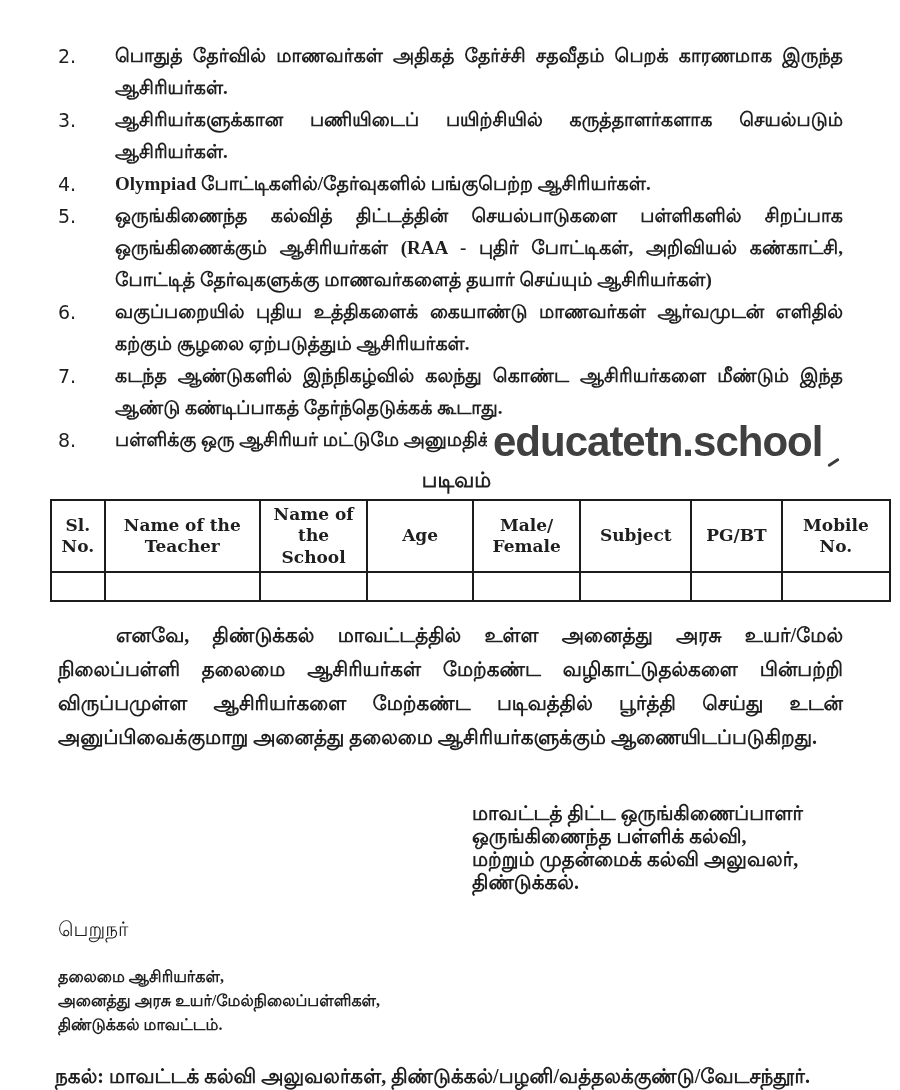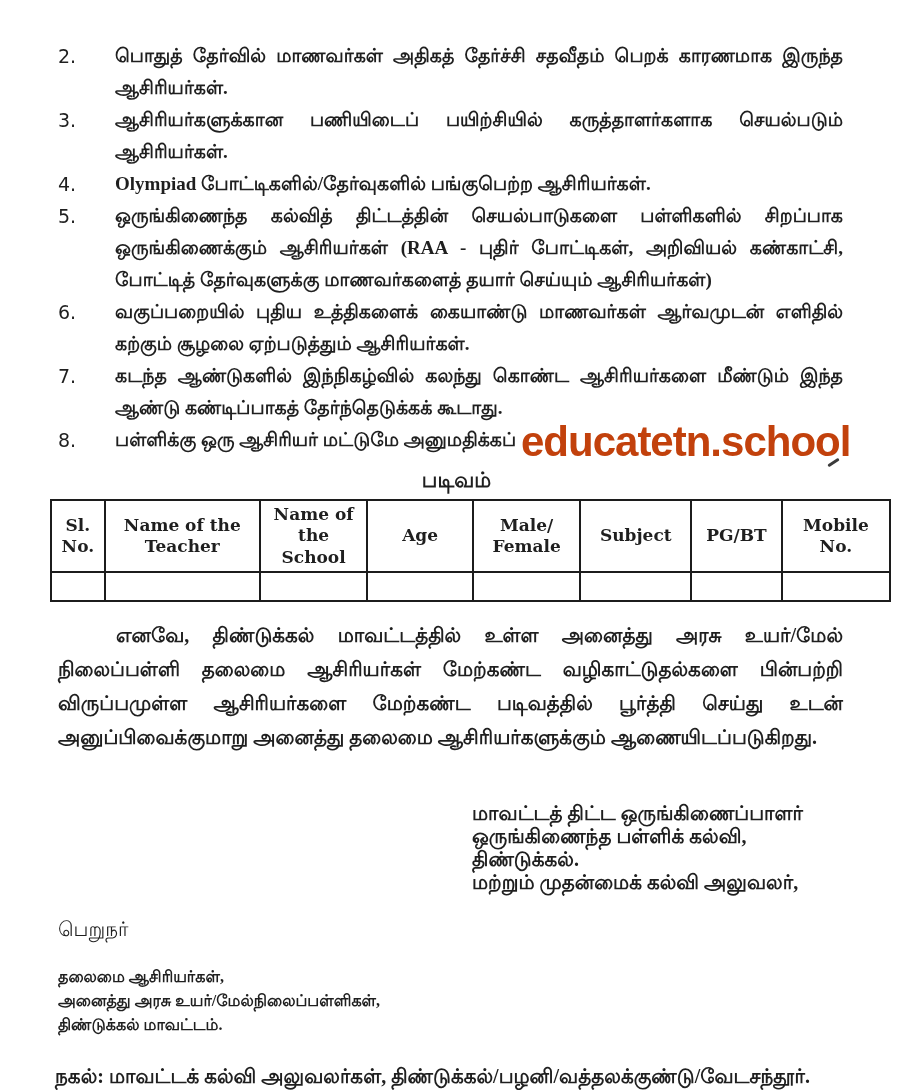--- a/index.html
+++ b/index.html
@@ -143,21 +143,21 @@
     <div class="list-item">
       <span class="num">8.</span>
       <span class="txt">பள்ளிக்கு ஒரு ஆசிரியர் மட்டுமே அனுமதிக்கப்படும்.</span>
     </div>
   </div>
 
   <div class="form-row">
     <span>படிவம்</span>
   </div>
 
-  <div class="watermark" style="color:#c2410c;margin-left:28px;">educatetn.school</div>
+  <div class="watermark" style="color:#404040;">educatetn.school</div>
   <div class="pen-tick"></div>
 
   <table class="form-table">
     <colgroup>
       <col style="width:6.4%">
         <col style="width:18.5%">
         <col style="width:12.8%">
         <col style="width:12.6%">
       <col style="width:12.8%">
         <col style="width:13.2%">
@@ -186,22 +186,22 @@
       <td></td>
     </tr>
   </tbody>
     </table>
 
   <p class="closing">எனவே, திண்டுக்கல் மாவட்டத்தில் உள்ள அனைத்து அரசு உயர்/மேல் நிலைப்பள்ளி தலைமை ஆசிரியர்கள் மேற்கண்ட வழிகாட்டுதல்களை பின்பற்றி விருப்பமுள்ள ஆசிரியர்களை மேற்கண்ட படிவத்தில் பூர்த்தி செய்து உடன் அனுப்பிவைக்குமாறு அனைத்து தலைமை ஆசிரியர்களுக்கும் ஆணையிடப்படுகிறது.</p>
 
   <div class="signature">
     <div>மாவட்டத் திட்ட ஒருங்கிணைப்பாளர்</div>
     <div>ஒருங்கிணைந்த பள்ளிக் கல்வி,</div>
+    <div>மற்றும் முதன்மைக் கல்வி அலுவலர்,</div>
     <div>திண்டுக்கல்.</div>
-    <div>மற்றும் முதன்மைக் கல்வி அலுவலர்,</div>
   </div>
 
   <div class="recipient-label">பெறுநர்</div>
   <div class="recipient-lines">
     <div>தலைமை ஆசிரியர்கள்,</div>
     <div>அனைத்து அரசு உயர்/மேல்நிலைப்பள்ளிகள்,</div>
     <div>திண்டுக்கல் மாவட்டம்.</div>
   </div>
 
   <div class="copy-line">நகல்: மாவட்டக் கல்வி அலுவலர்கள், திண்டுக்கல்/பழனி/வத்தலக்குண்டு/வேடசந்தூர்.</div>

